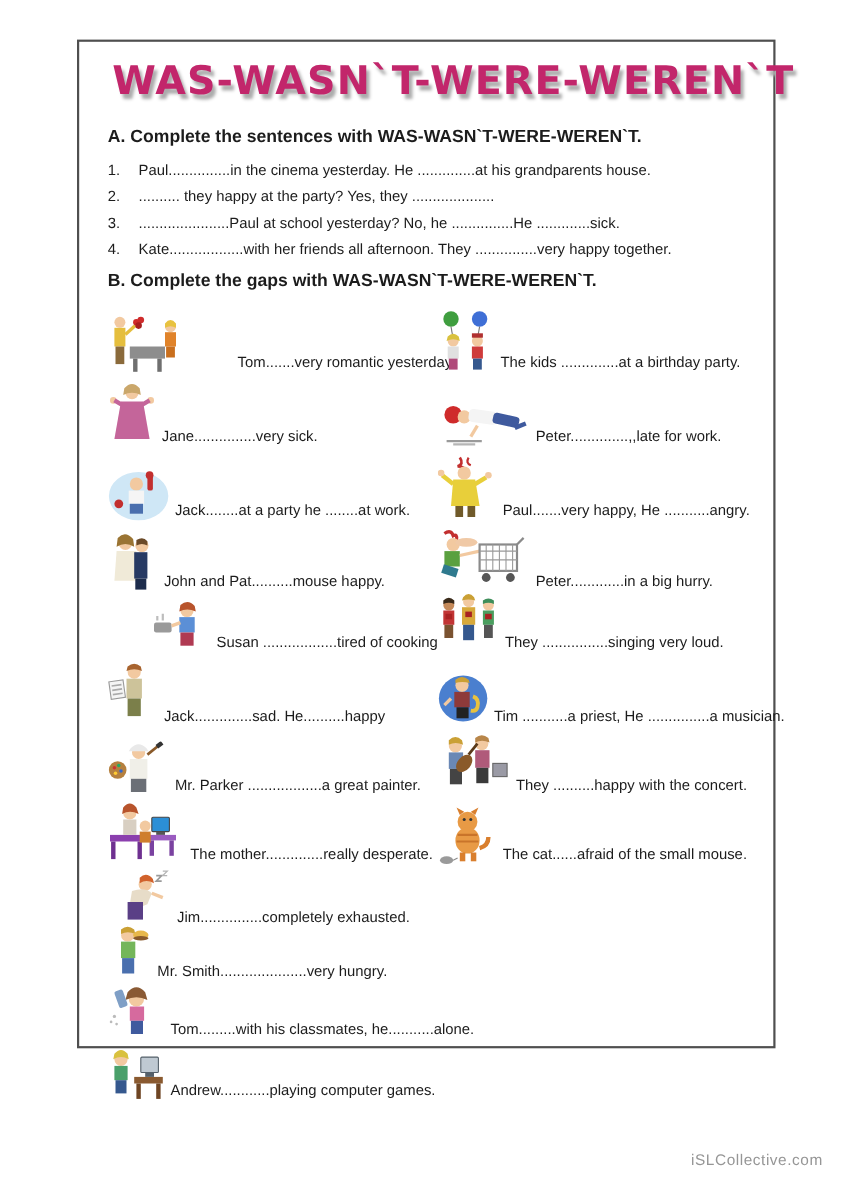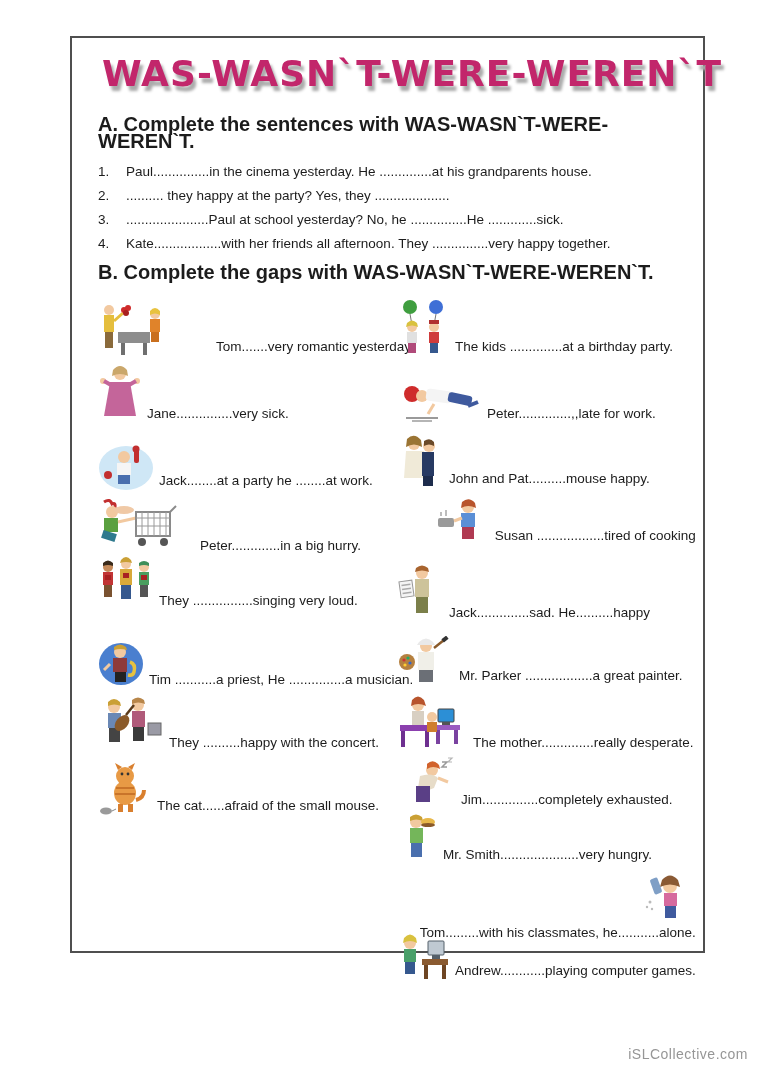--- a/index.html
+++ b/index.html
@@ -3,21 +3,21 @@
 <meta charset="utf-8">
 <style>
   html,body{margin:0;padding:0;background:#fff;}
   .canvas{position:relative;width:766px;height:1084px;background:#ffffff;overflow:hidden;
           font-family:"Liberation Sans","DejaVu Sans",sans-serif;color:#1c1c1c;}
   .sheet{position:absolute;left:70px;top:36px;width:635px;height:917px;box-sizing:border-box;
          border:2px solid #4f4f4f;background:#fff;padding:12px 36px 0 26px;}
   .title{margin:2px 0 0 4px;font-size:36px;font-weight:bold;letter-spacing:1px;white-space:nowrap;
          color:#c2266b;text-shadow:3px 5px 3px #ababab;line-height:44px;height:44px;
          font-family:"DejaVu Sans","Liberation Sans",sans-serif;}
-  .heading{margin-top:20px;font-size:20px;font-weight:bold;line-height:17px;}
+  .heading{margin-top:20px;font-size:16px;font-weight:bold;line-height:17px;}
   .heading.b{margin-top:8px;}
   .a-list{margin-top:10px;}
   .a-item{display:flex;font-size:13.5px;line-height:24px;height:24px;white-space:nowrap;}
   .a-num{width:18px;flex:none;}
   .a-text{padding-left:10px;}
   .b-grid{margin-top:14px;display:grid;grid-template-columns:300px 1fr;}
   .b-cell{display:flex;align-items:flex-end;font-size:13.5px;line-height:17px;white-space:nowrap;
           overflow:visible;padding-bottom:1px;}
   .clipart{flex:none;display:block;line-height:0;}
   .caption{margin-left:5px;padding-bottom:2px;}
@@ -120,33 +120,48 @@
               <ellipse cx="28" cy="23" rx="27" ry="22" fill="#cfe7f6"></ellipse>
               <circle cx="26" cy="12" r="6" fill="#f2c9a0"></circle>
               <rect x="19" y="18" width="14" height="12" fill="#f5f5f5"></rect>
               <rect x="20" y="30" width="12" height="9" fill="#4a6fae"></rect>
               <rect x="36" y="4" width="5" height="14" rx="2" fill="#c22f2f"></rect>
               <circle cx="38" cy="4" r="3.5" fill="#c22f2f"></circle>
               <circle cx="10" cy="30" r="4" fill="#c22f2f"></circle>
             </svg></span>
           <span class="caption">Jack........at a party he ........at work.</span>
         </div>
+        <div class="b-cell right row-2" style="height: 66px;">
+          <span class="clipart icon-angry-man"><svg width="54" height="60" viewBox="0 0 54 60">
+              <path d="M20 2 q4 6 -2 8 q8 0 6 6" stroke="#c22f2f" stroke-width="2.5" fill="none"></path>
+              <path d="M28 2 q-3 5 2 7" stroke="#c22f2f" stroke-width="2" fill="none"></path>
+              <circle cx="24" cy="16" r="6" fill="#f2c9a0"></circle>
+              <path d="M14 22 L34 22 L38 46 L12 46 Z" fill="#e8cf3a"></path>
+              <line x1="14" y1="26" x2="4" y2="18" stroke="#e8cf3a" stroke-width="4"></line>
+              <line x1="34" y1="26" x2="44" y2="20" stroke="#e8cf3a" stroke-width="4"></line>
+              <circle cx="3" cy="16" r="3" fill="#f2c9a0"></circle>
+              <circle cx="46" cy="18" r="3" fill="#f2c9a0"></circle>
+              <rect x="16" y="46" width="7" height="10" fill="#705a2a"></rect>
+              <rect x="27" y="46" width="7" height="10" fill="#705a2a"></rect>
+            </svg></span>
+          <span class="caption">Paul.......very happy, He ...........angry.</span>
+        </div>
         <div class="b-cell left row-3" style="height: 64px;">
           <span class="clipart icon-hugging-couple"><svg width="46" height="55" viewBox="0 0 46 55">
               <circle cx="16" cy="10" r="6" fill="#f2c9a0"></circle>
               <path d="M9 5 q7 -7 14 1 l1 7 q-8 -5 -16 0 z" fill="#9a7433"></path>
               <circle cx="31" cy="12" r="6" fill="#f2c9a0"></circle>
               <path d="M26 7 q6 -4 10 1 l0 4 q-5 -3 -10 0 z" fill="#6b4a28"></path>
               <path d="M8 17 L26 17 L28 44 L6 44 Z" fill="#f0ead8"></path>
               <rect x="24" y="18" width="12" height="24" fill="#273a63"></rect>
               <rect x="25" y="42" width="10" height="10" fill="#1d2c4c"></rect>
             </svg></span>
           <span class="caption">John and Pat..........mouse happy.</span>
         </div>
-        <div class="b-cell right row-3" style="height: 64px; gap: 13px;">
+        <div class="b-cell right row-3" style="height: 64px;">
           <span class="clipart icon-cart-man"><svg width="88" height="58" viewBox="0 0 88 58">
               <path d="M10 4 q6 -4 8 2 q4 -2 3 4" stroke="#c22f2f" stroke-width="3" fill="none"></path>
               <circle cx="18" cy="14" r="6" fill="#f2c9a0"></circle>
               <ellipse cx="30" cy="12" rx="10" ry="4" fill="#f0c9a6"></ellipse>
               <rect x="10" y="20" width="14" height="14" fill="#5aa03f"></rect>
               <rect x="8" y="34" width="14" height="8" fill="#2f7a8e" transform="rotate(18 15 38)"></rect>
               <line x1="24" y1="24" x2="42" y2="20" stroke="#f2c9a0" stroke-width="3"></line>
               <rect x="42" y="14" width="34" height="24" fill="none" stroke="#8a8a8a" stroke-width="2"></rect>
               <line x1="48" y1="14" x2="48" y2="38" stroke="#9a9a9a" stroke-width="1"></line>
               <line x1="54" y1="14" x2="54" y2="38" stroke="#9a9a9a" stroke-width="1"></line>
@@ -306,21 +321,21 @@
               <circle cx="18" cy="9" r="6" fill="#f2c9a0"></circle>
               <path d="M12 4 q6 -5 12 0 l1 4 q-7 -3 -13 0 z" fill="#caa035"></path>
               <ellipse cx="30" cy="9" rx="7" ry="4" fill="#e8b84a"></ellipse>
               <ellipse cx="30" cy="12" rx="7" ry="2" fill="#8a5a2a"></ellipse>
               <rect x="12" y="15" width="13" height="15" fill="#74b65a"></rect>
               <rect x="13" y="30" width="11" height="14" fill="#4a6fae"></rect>
             </svg></span>
           <span class="caption">Mr. Smith.....................very hungry.</span>
         </div>
         <div class="b-cell right row-9" style="height: 48px;"></div>
-        <div class="b-cell left row-10" style="height: 52px; flex-direction: column;">
+        <div class="b-cell left row-10" style="height: 52px;">
           <span class="clipart icon-phone-kid"><svg width="52" height="50" viewBox="0 0 52 50">
               <circle cx="26" cy="12" r="7" fill="#f2c9a0"></circle>
               <path d="M18 6 q8 -9 16 0 l2 7 q-10 -5 -20 0 z" fill="#8a5a34"></path>
               <rect x="8" y="4" width="8" height="16" rx="2" fill="#7f9fc6" transform="rotate(-20 12 12)"></rect>
               <rect x="20" y="19" width="13" height="13" fill="#d66a9e"></rect>
               <rect x="21" y="32" width="11" height="12" fill="#3f5a9e"></rect>
               <circle cx="6" cy="28" r="1.5" fill="#bbb"></circle>
               <circle cx="3" cy="33" r="1.2" fill="#bbb"></circle>
               <circle cx="8" cy="35" r="1.2" fill="#bbb"></circle>
             </svg></span>

